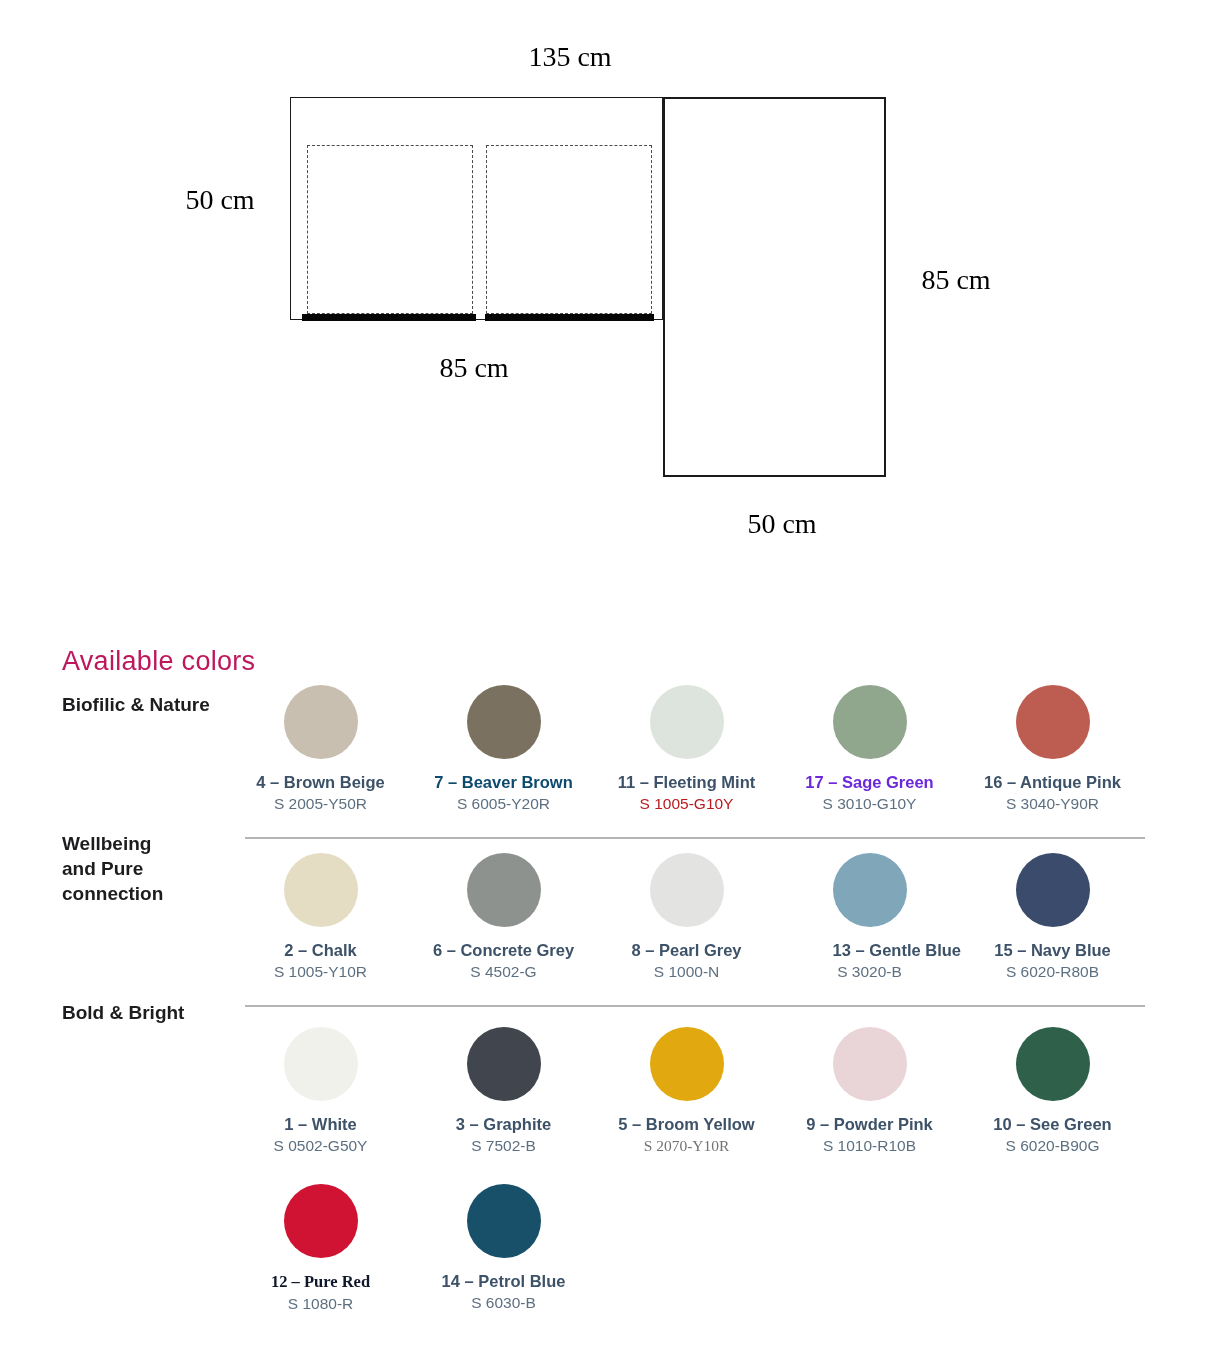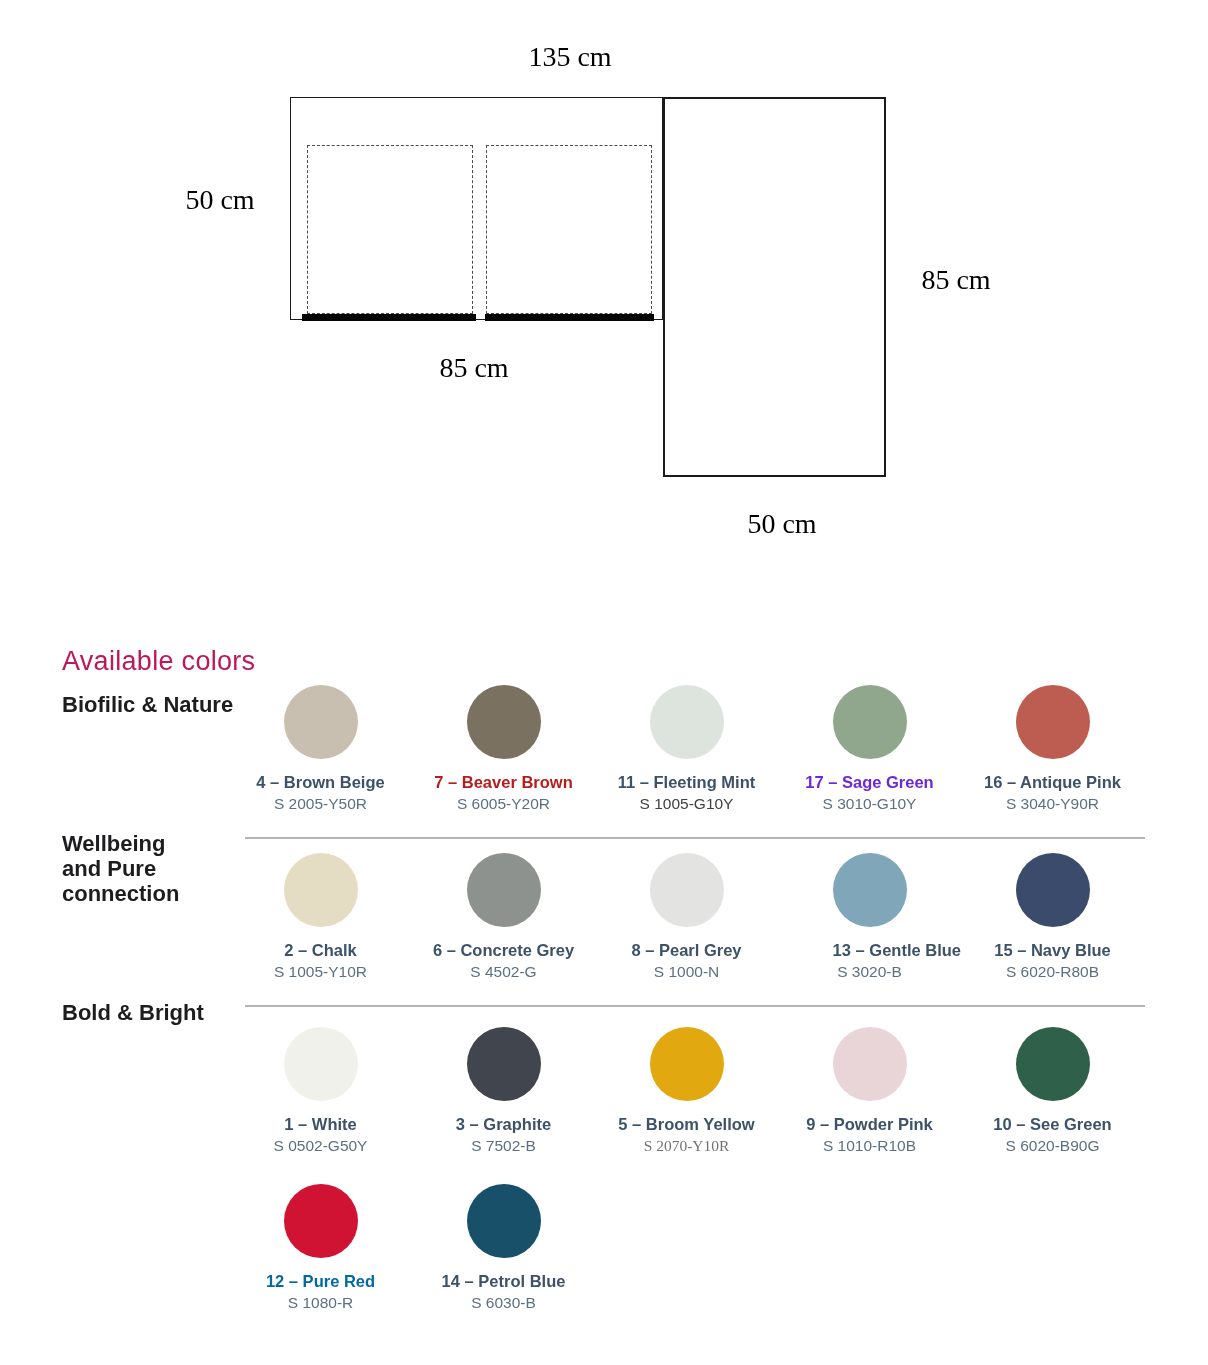--- a/index.html
+++ b/index.html
@@ -9,21 +9,21 @@
   
   .rect{position:absolute;box-sizing:border-box;border:1.6px solid #1a1a1a;background:#fff;}
   .dashed{position:absolute;box-sizing:border-box;border:1.6px dashed #4a4a4a;background:transparent;}
   .bar{position:absolute;height:7px;background:#050505;}
   .dim{position:absolute;font-family:"Liberation Serif","DejaVu Serif",serif;
        font-size:28px;color:#000;text-align:center;white-space:nowrap;}
 
   
   .section-title{position:absolute;left:62px;top:646px;font-size:27px;font-weight:400;
                  color:#be185d;letter-spacing:.3px;}
-  .group-label{position:absolute;left:62px;font-size:22px;font-weight:700;
+  .group-label{position:absolute;left:62px;font-size:19px;font-weight:700;
                color:#1d1d1f;line-height:25px;}
   .divider{position:absolute;left:245px;width:900px;height:2px;background:#b5b5b5;}
   .swatch{position:absolute;width:183px;text-align:center;}
   .circle{width:74px;height:74px;border-radius:50%;margin:0 auto;}
   .sname{margin-top:14px;font-weight:700;font-size:16.5px;color:#3d5268;white-space:nowrap;}
   .scode{margin-top:3px;font-size:15.5px;font-weight:400;color:#5d7081;white-space:nowrap;}
 </style>
 </head>
 <body>
 
@@ -52,27 +52,27 @@
       <div class="group-label" style="top: 692px;">
         <div>Biofilic &amp; Nature</div>
       </div>
       <div class="swatch" style="left: 229px; top: 685px;">
         <div class="circle" style="background: rgb(200, 191, 177);"></div>
         <div class="sname" style="color: rgb(61, 82, 104);">4 – Brown Beige</div>
         <div class="scode" style="color: rgb(93, 112, 129);">S 2005-Y50R</div>
       </div>
       <div class="swatch" style="left: 412px; top: 685px;">
         <div class="circle" style="background: rgb(122, 113, 96);"></div>
-        <div class="sname" style="color: #b91c1c;">7 – Beaver Brown</div>
+        <div class="sname" style="color: #0c4a6e;">7 – Beaver Brown</div>
         <div class="scode" style="color: rgb(93, 112, 129);">S 6005-Y20R</div>
       </div>
       <div class="swatch" style="left: 595px; top: 685px;">
         <div class="circle" style="background: rgb(221, 228, 221);"></div>
         <div class="sname" style="color: rgb(61, 82, 104);">11 – Fleeting Mint</div>
-        <div class="scode" style="color: #404040;">S 1005-G10Y</div>
+        <div class="scode" style="color: #b91c1c;">S 1005-G10Y</div>
       </div>
       <div class="swatch" style="left: 778px; top: 685px;">
         <div class="circle" style="background: rgb(144, 167, 142);"></div>
         <div class="sname" style="color: #6d28d9;">17 – Sage Green</div>
         <div class="scode" style="color: rgb(93, 112, 129);">S 3010-G10Y</div>
       </div>
       <div class="swatch" style="left: 961px; top: 685px;">
         <div class="circle" style="background: rgb(189, 93, 82);"></div>
         <div class="sname" style="color: rgb(61, 82, 104);">16 – Antique Pink</div>
         <div class="scode" style="color: rgb(93, 112, 129);">S 3040-Y90R</div>
@@ -132,21 +132,21 @@
         <div class="sname" style="color: rgb(61, 82, 104);">9 – Powder Pink</div>
         <div class="scode" style="color: rgb(93, 112, 129);">S 1010-R10B</div>
       </div>
       <div class="swatch" style="left: 961px; top: 1027px; text-align: center;">
         <div class="circle" style="background: rgb(46, 96, 74);"></div>
         <div class="sname" style="color: rgb(61, 82, 104);">10 – See Green</div>
         <div class="scode" style="color: rgb(93, 112, 129);">S 6020-B90G</div>
       </div>
       <div class="swatch" style="left: 229px; top: 1184px;">
         <div class="circle" style="background: rgb(208, 18, 51);"></div>
-        <div class="sname" style="color: #0369a1;">12 – Pure Red</div>
+        <div class="sname" style="color: #0f172a; font-family: Liberation Serif, serif;">12 – Pure Red</div>
         <div class="scode" style="color: rgb(93, 112, 129);">S 1080-R</div>
       </div>
       <div class="swatch" style="left: 412px; top: 1184px;">
         <div class="circle" style="background: rgb(24, 80, 105);"></div>
         <div class="sname" style="color: rgb(61, 82, 104);">14 – Petrol Blue</div>
         <div class="scode" style="color: rgb(93, 112, 129);">S 6030-B</div>
       </div>
     </div>
 
 </div>

